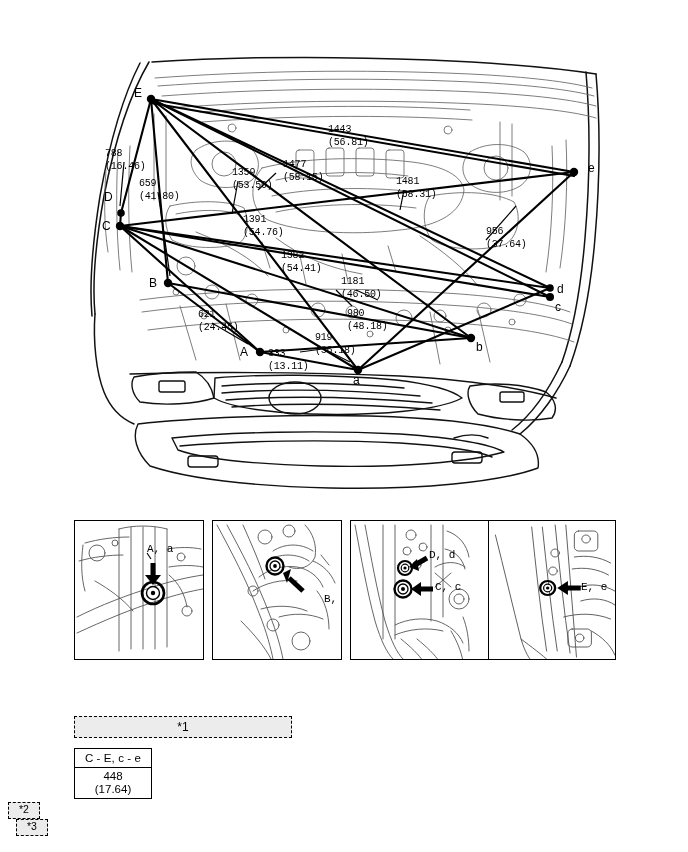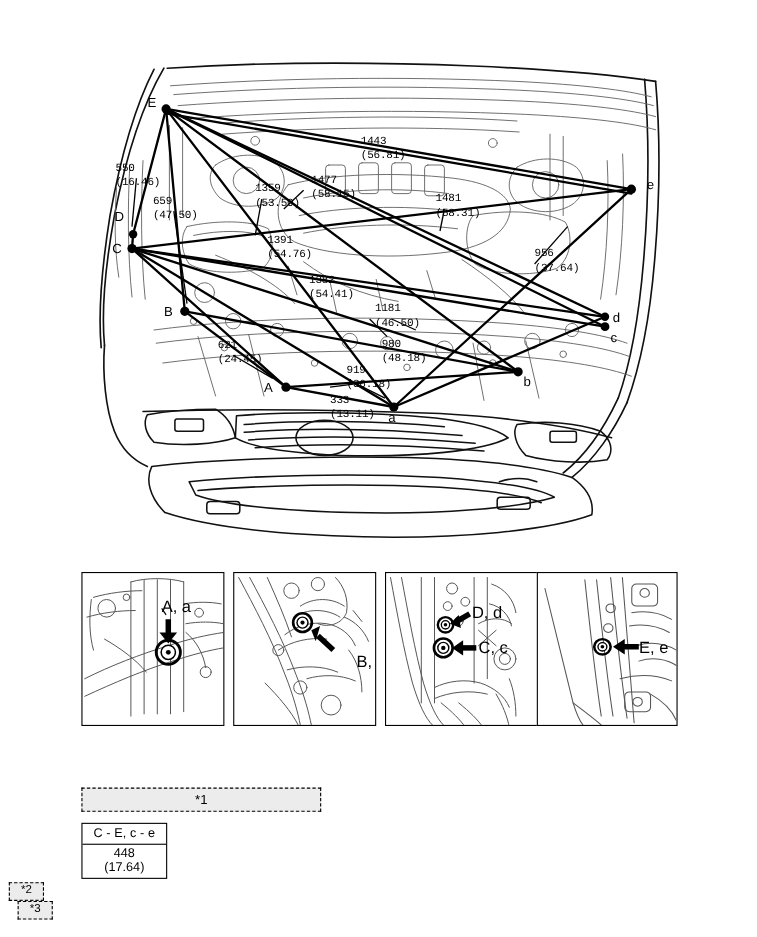--- a/index.html
+++ b/index.html
@@ -60,22 +60,22 @@
     position: absolute;
     top: 0;
     height: 140px;
     border: 1.6px solid #000;
     box-sizing: border-box;
     background: #fff;
     overflow: hidden;
   }
   .panel-callout {
     position: absolute;
-    font-family: Liberation Sans, sans-serif;
-    font-size: 15px;
+    font-family: Liberation Mono, monospace;
+    font-size: 11px;
     color: #000;
     white-space: nowrap;
   }
   
   #star1-band {
     position: absolute;
     left: 74px;
     top: 716px;
     width: 218px;
     height: 22px;
@@ -367,26 +367,26 @@
   </div>
   <div class="dim-label" style="left:396px; top:176px;">
     <span class="v1">1481</span>
     <span class="v2">(58.31)</span>
   </div>
   <div class="dim-label" style="left:232px; top:167px;">
     <span class="v1">1359</span>
     <span class="v2">(53.50)</span>
   </div>
   <div class="dim-label" style="left:105px; top:148px;">
-    <span class="v1">550</span>
+    <span class="v1">788</span>
     <span class="v2">(16.46)</span>
   </div>
   <div class="dim-label" style="left:139px; top:178px;">
     <span class="v1">659</span>
-    <span class="v2">(47.50)</span>
+    <span class="v2">(41.80)</span>
   </div>
   <div class="dim-label" style="left:243px; top:214px;">
     <span class="v1">1391</span>
     <span class="v2">(54.76)</span>
   </div>
   <div class="dim-label" style="left:486px; top:226px;">
     <span class="v1">956</span>
     <span class="v2">(37.64)</span>
   </div>
   <div class="dim-label" style="left:281px; top:250px;">
@@ -402,21 +402,21 @@
     <span class="v2">(24.45)</span>
   </div>
   <div class="dim-label" style="left:347px; top:308px;">
     <span class="v1">980</span>
     <span class="v2">(48.18)</span>
   </div>
   <div class="dim-label" style="left:315px; top:332px;">
     <span class="v1">919</span>
     <span class="v2">(36.18)</span>
   </div>
-  <div class="dim-label" style="left:268px; top:359px;margin-left:32px;">
+  <div class="dim-label" style="left:268px; top:348px;">
     <span class="v1">333</span>
     <span class="v2">(13.11)</span>
   </div>
 
   <div class="pt-label" style="left:134px; top:86px;">E</div>
   <div class="pt-label" style="left:104px; top:190px;">D</div>
   <div class="pt-label" style="left:102px; top:219px;">C</div>
   <div class="pt-label" style="left:149px; top:276px;">B</div>
   <div class="pt-label" style="left:240px; top:345px;">A</div>
   <div class="pt-label" style="left:353px; top:373px;">a</div>

